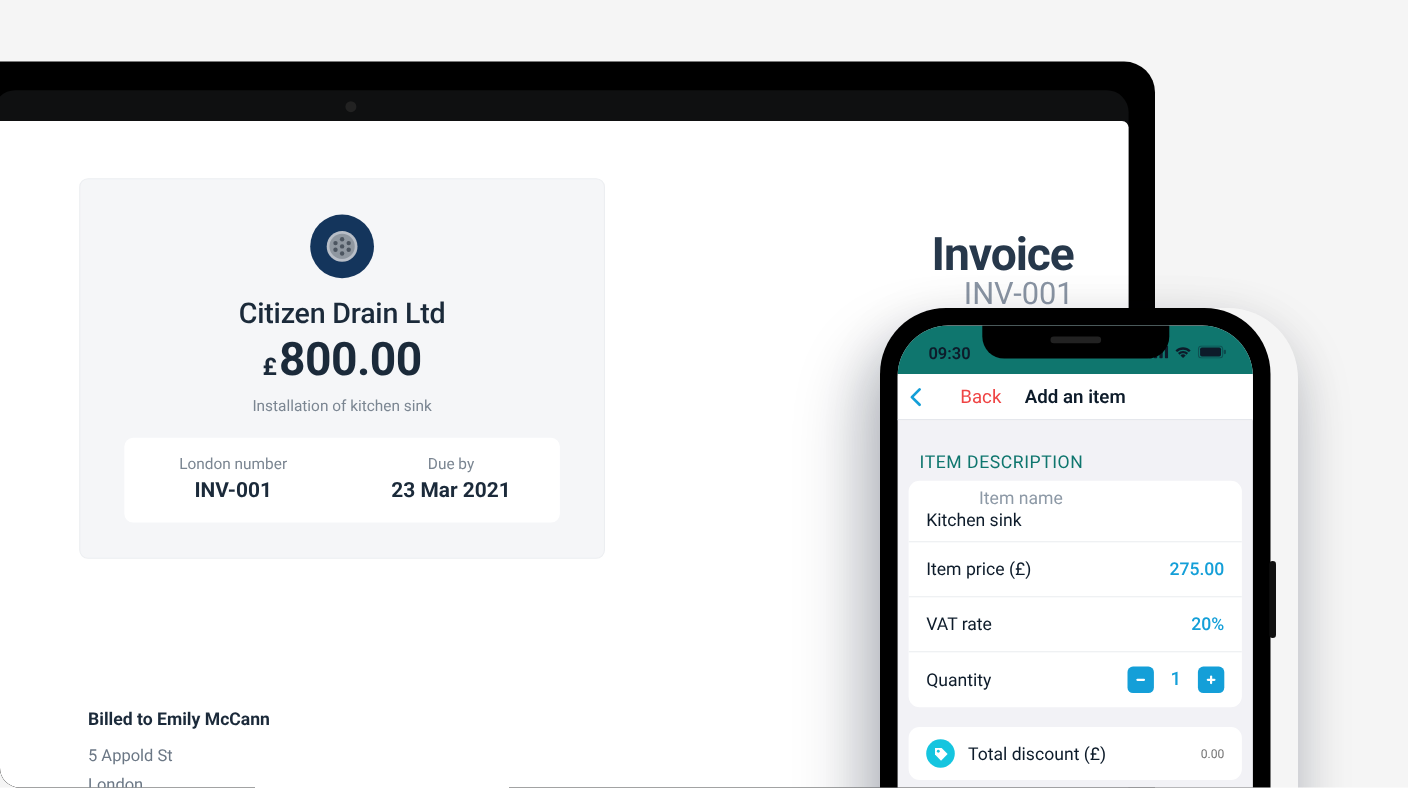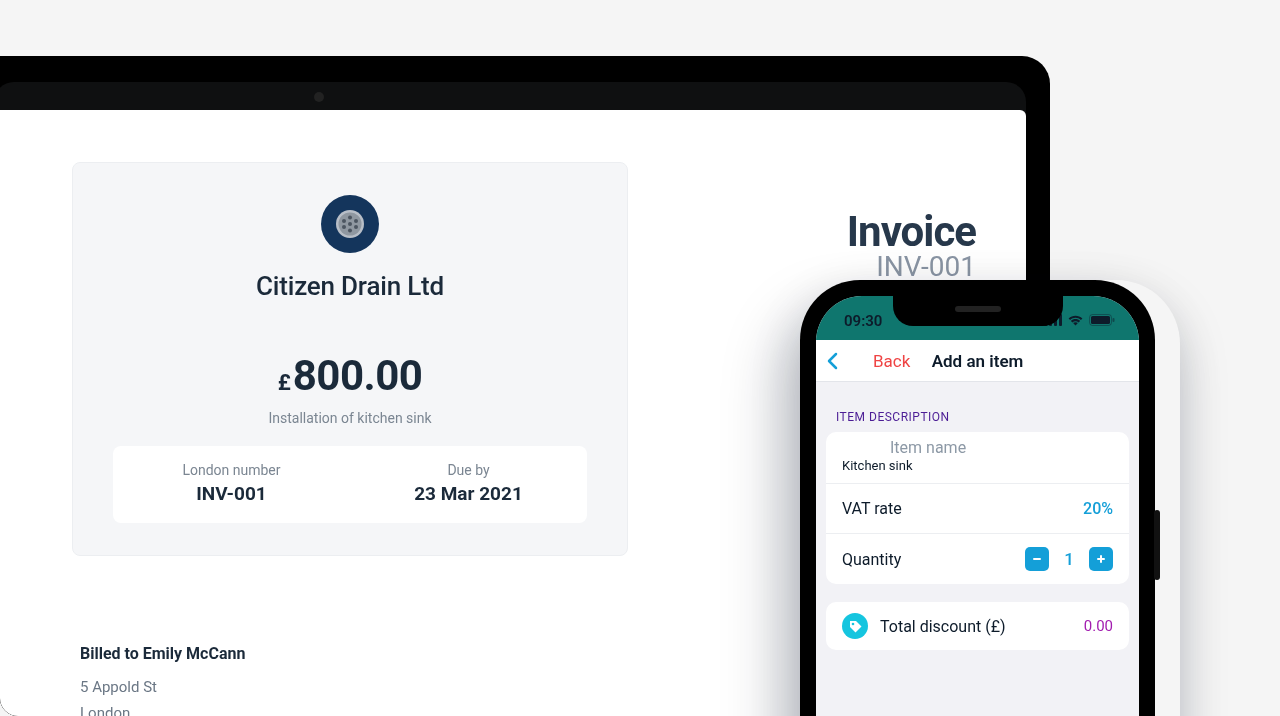--- a/index.html
+++ b/index.html
@@ -45,21 +45,21 @@
 
   .doc-content {
     position: absolute;
     left: 78px;
     top: 52px;
     right: 50px;
   }
 
   
   .summary-card {
-    width: 556px;
+    width: 478px;
     background: #f5f6f8;
     border: 1px solid #eceef1;
     border-radius: 8px;
     padding: 32px 0 0 0;
     text-align: center;
   }
   .summary-card .logo {
     width: 58px;
     height: 58px;
     margin: 0 auto 18px auto;
@@ -84,21 +84,20 @@
   }
   .summary-card .amount-currency {
     font-size: 22px;
     font-weight: 700;
     margin-right: 2px;
   }
   .summary-card .amount-value {
     font-size: 42px;
     font-weight: 700;
     letter-spacing: -0.5px;
-    margin-top: 48px;
   }
   .summary-card .description {
     margin-top: 10px;
     font-size: 14px;
     color: #7b8692;
   }
   .summary-card .info-grid {
     margin: 20px 40px 32px 40px;
     background: #ffffff;
     border-radius: 8px;
@@ -266,44 +265,44 @@
     gap: 33px;
   }
   .nav-back svg { margin-right: 0px; }
   .nav-title {
     font-size: 17px;
     font-weight: 600;
     color: #0d1b2a;
   }
 
   .section-header {
-    font-size: 12px;
+    font-size: 16px;
     letter-spacing: 0.5px;
-    color: #4c1d95;
+    color: #0f766e;
     padding: 28px 25px 8px 20px;
   }
   .form-group {
     background: #ffffff;
     margin: 0 10px;
     border-radius: 10px;
     overflow: hidden;
   }
   .form-row {
     padding: 11px 16px;
     border-bottom: 1px solid #eceef1;
     display: flex;
     align-items: center;
     justify-content: space-between;
     min-height: 50px;
   }
   .form-row:last-child { border-bottom: none; }
   .form-row.stacked { display: block; padding: 6px 16px 10px 16px; }
   .form-row .field-mini-label { font-size: 16px; color: #8d99a6; margin-left: 48px; }
   .form-row .field-text {
-    font-size: 13px;
+    font-size: 16px;
     color: #0d1b2a;
     margin-top: 1px;
   }
   .form-row .field-label {
     font-size: 16px;
     color: #0d1b2a;
   }
   .form-row .field-value {
     font-size: 16px;
     color: #149fd8;
@@ -350,22 +349,22 @@
     background: #15c5df;
     display: flex;
     align-items: center;
     justify-content: center;
   }
   .discount-label {
     font-size: 16px;
     color: #0d1b2a;
   }
   .discount-value {
-    font-size: 15px;
-    color: #a21caf;
+    font-size: 11px;
+    color: #737373;
   }
 </style>
 </head>
 <body>
 
 <div class="tablet-frame">
   <div class="bezel">
     <div class="camera"></div>
     <div class="tablet-screen">
       <div class="doc-content">
@@ -488,20 +487,24 @@
     </div>
 
     <div class="section-header">ITEM DESCRIPTION</div>
 
     <div class="form-group">
       <div class="form-row stacked">
         <div class="field-mini-label">Item name</div>
         <div class="field-text">Kitchen sink</div>
       </div>
       <div class="form-row">
+        <div class="field-label">Item price (£)</div>
+        <div class="field-value">275.00</div>
+      </div>
+      <div class="form-row">
         <div class="field-label">VAT rate</div>
         <div class="field-value">20%</div>
       </div>
       <div class="form-row">
         <div class="field-label">Quantity</div>
         <div class="qty-ctrl">
           <div class="qty-btn">
             <svg width="12" height="12" viewBox="0 0 12 12">
                 <rect x="2" y="5" width="8" height="2" rx="1" fill="#fff"></rect>
               </svg>

